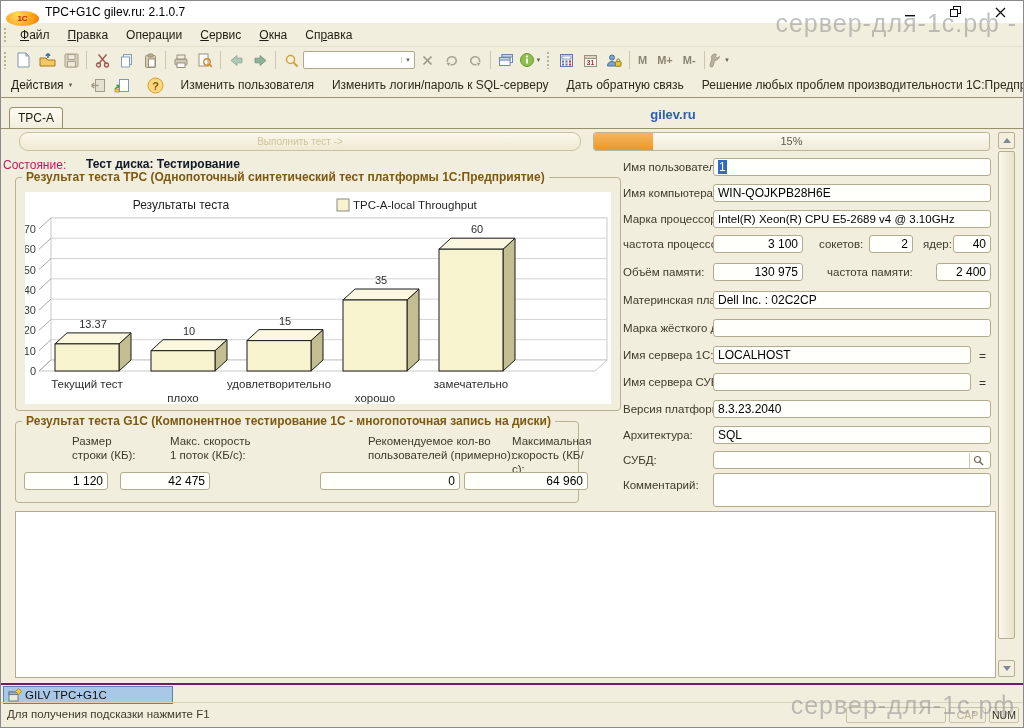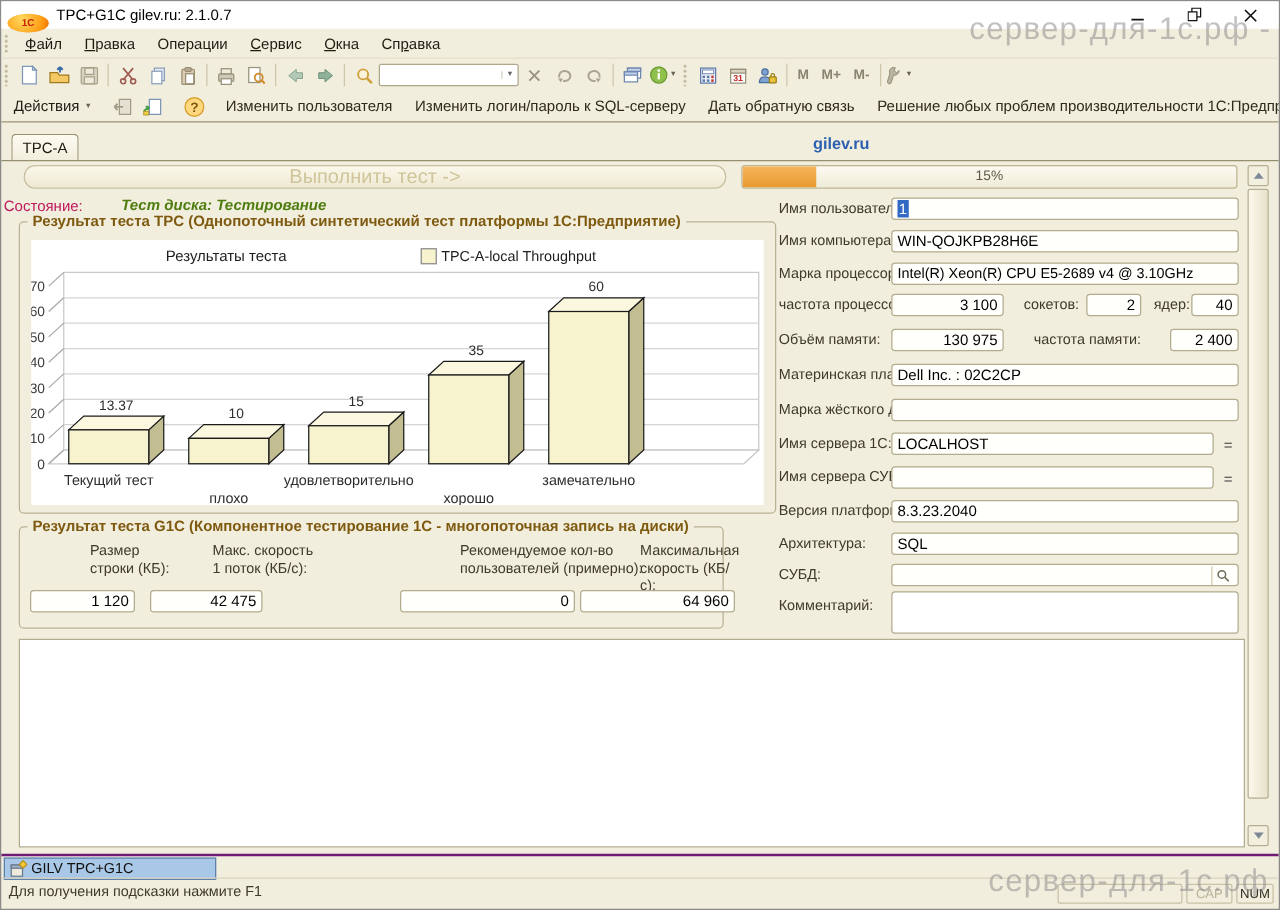--- a/index.html
+++ b/index.html
@@ -41,32 +41,32 @@
   
   .tabstrip { position:absolute; top:100px; left:0; right:0; height:28px; border-bottom:1px solid #96906f; }
   .tab { position:absolute; left:8px; bottom:0; width:54px; height:21px;
     background:linear-gradient(#fdfbf2,#f2eedd); border:1px solid #96906f; border-bottom:none;
     border-radius:4px 4px 0 0; font-size:12px; display:flex; align-items:center; justify-content:center; }
   .header-link { position:absolute; left:612px; top:6px; width:120px; text-align:center;
     font-size:13px; font-weight:bold; color:#2b5fb0; }
   
   .run-btn { position:absolute; left:18px; top:131px; width:562px; height:19px;
     background:linear-gradient(#fbf8ec,#efe9d2); border:1px solid #c9c1a1; border-radius:9px;
-    font-size:16px; color:#cfc49a; display:flex; align-items:center; justify-content:center; }
+    font-size:10px; color:#cfc49a; display:flex; align-items:center; justify-content:center; }
   .progress { position:absolute; left:592px; top:131px; width:397px; height:19px;
     background:linear-gradient(#fcfaf1,#efebd8); border:1px solid #bdb593; border-radius:3px; overflow:hidden; }
   .progress-fill { position:absolute; left:0; top:0; bottom:0;
     background:linear-gradient(#f6b55c,#e8992f); border-radius:2px 0 0 2px; }
   .progress-label { position:absolute; inset:0; text-align:center; line-height:17px; font-size:11px; color:#5e5948; }
   .flabel { position:absolute; font-size:11.5px; color:#3e3a2c; white-space:nowrap; }
   .ffield { position:absolute; height:18px; background:#fffffb; border:1px solid #b2ab8d; border-radius:3px;
     font-size:12px; color:#000; padding:0 4px; display:flex; align-items:center; white-space:nowrap; overflow:hidden; }
   .ffield.num { justify-content:flex-end; }
   .state-label { position:absolute; left:2px; top:157px; font-size:12px; color:#be185d; }
-  .state-value { position:absolute; left:96px; top:156px; font-size:12px; font-weight:bold; color:#4d7c0f;font-style:italic; }
+  .state-value { position:absolute; left:85px; top:156px; font-size:12px; font-weight:bold; color:#0f172a; }
   .groupbox { position:absolute; border:1px solid #b9b293; border-radius:4px; }
   .group-caption { position:absolute; top:-8px; left:6px; background:#f2eedd; padding:0 4px;
     font-size:12px; font-weight:bold; color:#7e5a10; white-space:nowrap; }
   .chart { position:absolute; left:9px; top:14px; width:586px; height:212px; background:#fff; }
   .g1c-label { position:absolute; font-size:11.5px; color:#3e3a2c; line-height:14px;margin-left:48px; }
   .suffix { position:absolute; font-size:12px; color:#333; }
   .sel { background:#316ac5; color:#fff; padding:0 1px; }
   .lens-btn { margin-left:auto; width:17px; height:15px; border-left:1px solid #cfc9af;
     display:flex; align-items:center; justify-content:center; }
   .comment-box { position:absolute; left:712px; top:472px; width:278px; height:34px;

